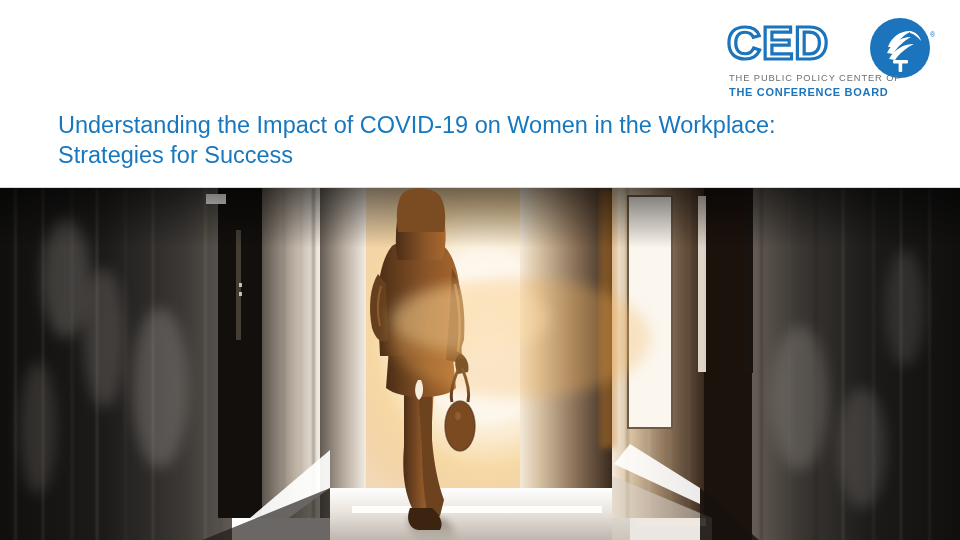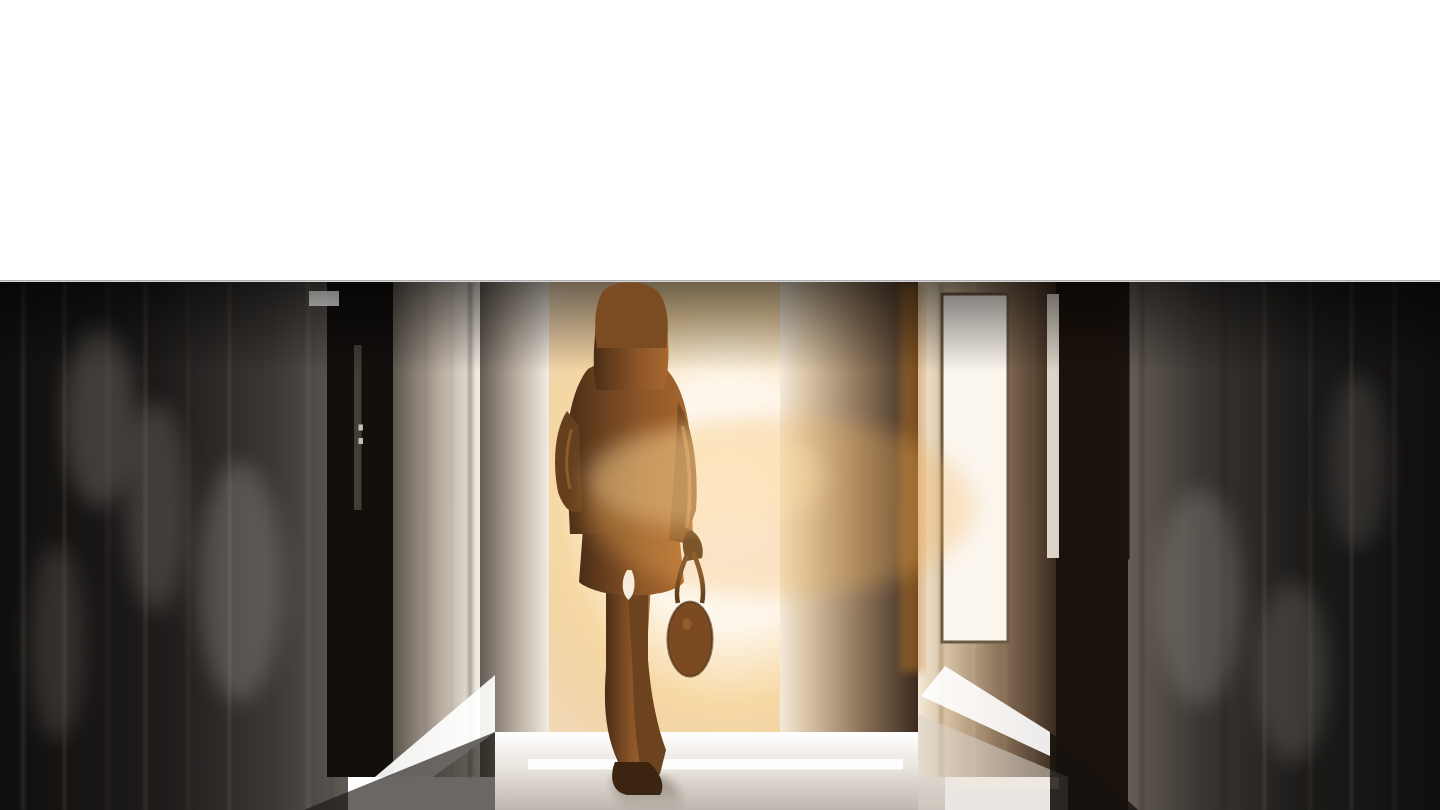--- a/index.html
+++ b/index.html
@@ -122,21 +122,46 @@
     height: 353px;
   }
 </style>
 </head>
 <body>
 
 <div id="slide">
 
   <div id="header-band"></div>
 
-
+  <div id="logo-block">
+    <div id="logo-wordmark">CED</div>
+
+    <div id="logo-globe">
+      <svg width="62" height="62" viewBox="0 0 62 62" aria-hidden="true">
+        <circle cx="31" cy="31" r="30" fill="#1C75BC"></circle>
+        <g fill="#ffffff">
+          <path d="M19 30 C22 20, 32 13, 43 14 C36 17, 30 22, 26 30 Z"></path>
+          <path d="M18 36 C22 27, 31 20, 42 20 C35 24, 28 30, 24 37 Z"></path>
+          <path d="M20 42 C25 33, 34 27, 45 27 C37 31, 30 37, 26 43 Z"></path>
+          <path d="M41 14 C47 15, 51 19, 52 24 C49 20, 45 17, 41 16 Z"></path>
+          <rect x="24" y="43" width="15" height="3.4" rx="1"></rect>
+          <rect x="29.6" y="45" width="3.6" height="10" rx="1"></rect>
+        </g>
+      </svg>
+    </div>
+
+    <div id="logo-reg">®</div>
+
+    <div id="logo-tagline-1">THE PUBLIC POLICY CENTER OF</div>
+
+    <div id="logo-tagline-2">THE CONFERENCE BOARD</div>
+  </div>
+
+  <div id="title">Understanding the Impact of COVID-19 on Women in the Workplace:
+Strategies for Success</div>
 
   <div id="photo">
     <svg id="photo-canvas" viewBox="0 0 960 353" preserveAspectRatio="none">
       <defs>
 
         <radialGradient id="glow" cx="0.52" cy="0.42" r="0.55">
           <stop offset="0%" stop-color="#ffffff"></stop>
           <stop offset="42%" stop-color="#fdf6ea"></stop>
           <stop offset="68%" stop-color="#f7d9a5"></stop>
           <stop offset="100%" stop-color="#e8b877" stop-opacity="0.55"></stop>

